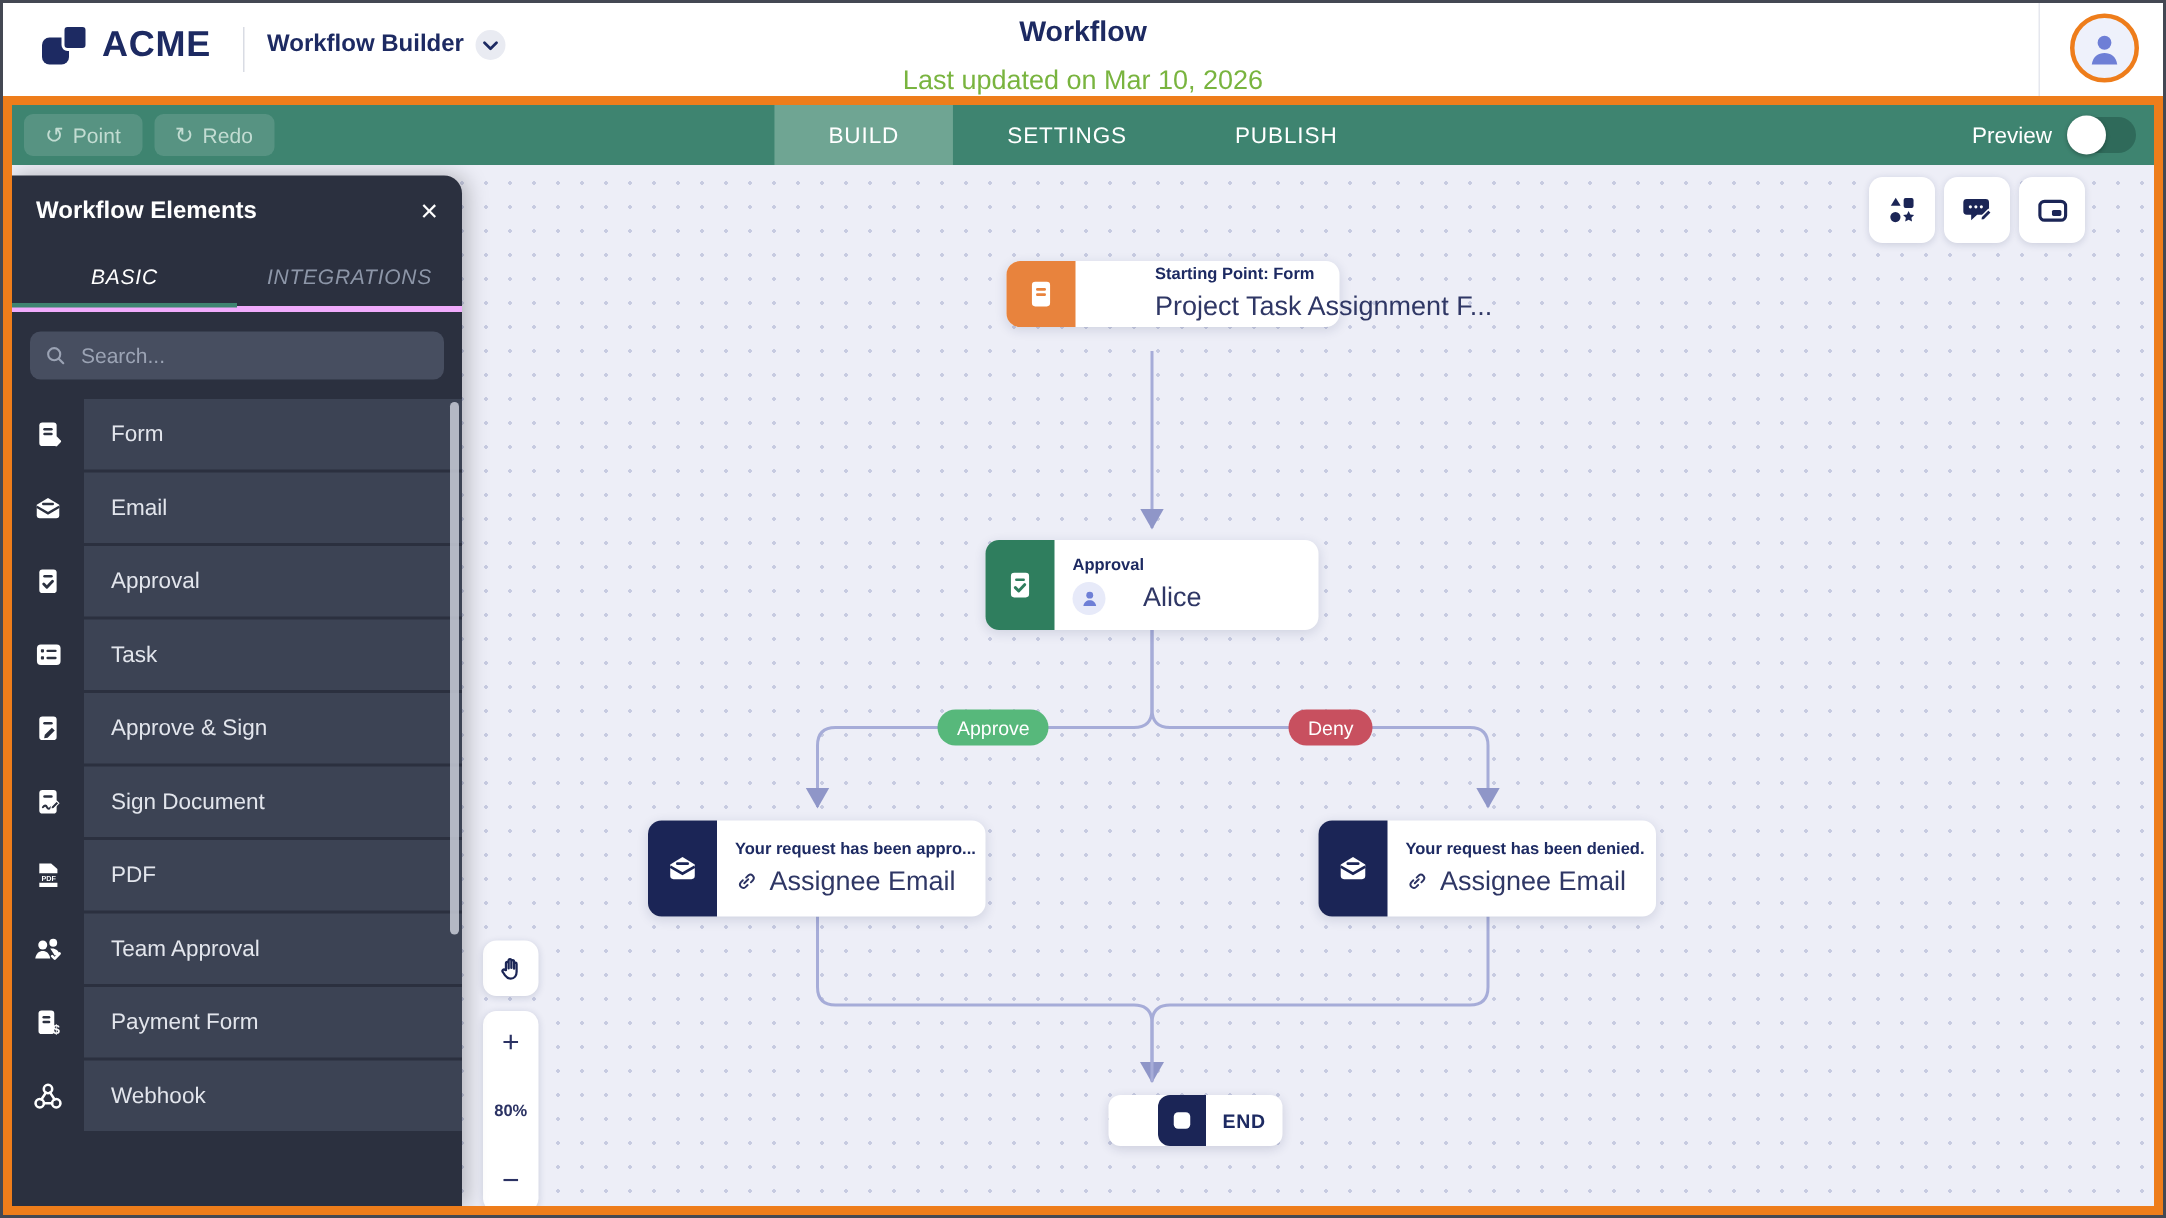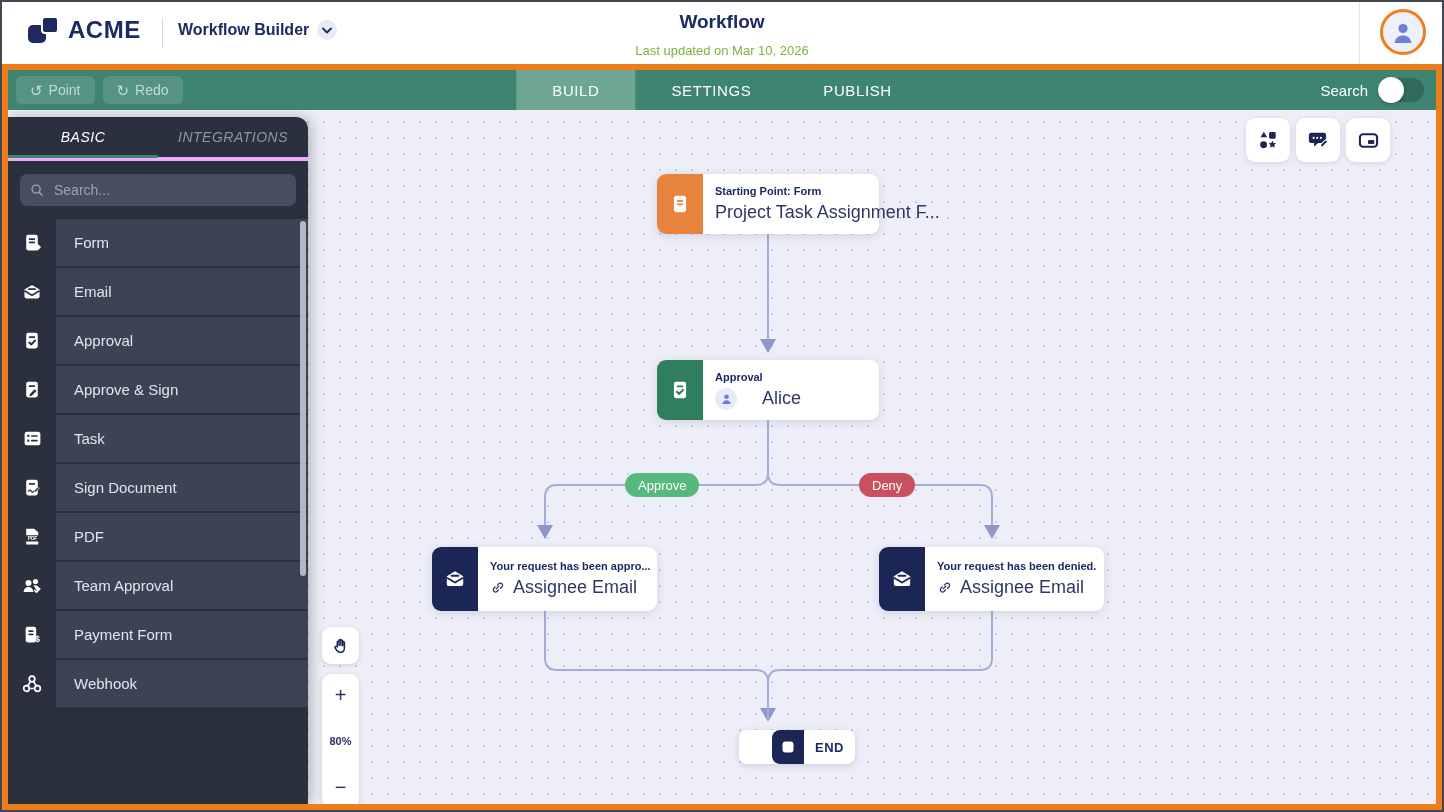--- a/index.html
+++ b/index.html
@@ -13,21 +13,21 @@
   .brand-mark{position:relative;width:34px;height:34px;}
   .brand-mark .sq1{position:absolute;left:2px;top:12px;width:18px;height:18px;border-radius:5px;background:#1D2A62;}
   .brand-mark .sq2{position:absolute;left:15px;top:3px;width:14px;height:14px;border-radius:4px;background:#1D2A62;border:2px solid #fff;}
   .brand-name{font-size:24px;font-weight:bold;color:#1D2A62;letter-spacing:.5px;}
   .hdr-div{position:absolute;left:160px;top:16px;width:1px;height:30px;background:#d9dce4;}
   .product{position:absolute;left:176px;top:18px;display:flex;align-items:center;gap:8px;cursor:pointer;text-align:center;}
   .product-name{font-size:16px;font-weight:bold;color:#1D2A62;}
   .chev-circle{width:20px;height:20px;border-radius:50%;background:#e9ebf2;display:flex;align-items:center;justify-content:center;}
   .title-wrap{position:absolute;left:0;right:0;top:9px;text-align:center;}
   .page-title{font-size:19px;font-weight:bold;color:#1D2A62;}
-  .page-sub{font-size:13px;color:#79B43F;margin-top:10px;}
+  .page-sub{font-size:18px;color:#79B43F;margin-top:10px;}
   .hdr-div2{position:absolute;right:82px;top:0;width:1px;height:62px;background:#e5e7ee;}
   .avatar{position:absolute;right:16px;top:7px;width:46px;height:46px;border-radius:50%;
           background:#eef1fb;border:3px solid #EE7D1B;box-sizing:border-box;
           display:flex;align-items:center;justify-content:center;cursor:pointer;}
 
   
   .builder{position:absolute;top:62px;left:0;right:0;bottom:0;border:6px solid #EE7D1B;box-sizing:border-box;background:#EDEEF7;}
 
   
   .toolbar{position:absolute;top:0;left:0;right:0;height:40px;background:#3E8470;}
@@ -151,21 +151,21 @@
           <span class="g">↻</span>
           <span>Redo</span>
         </div>
       </div>
       <div class="tabs">
         <div class="tab active">BUILD</div>
         <div class="tab">SETTINGS</div>
         <div class="tab">PUBLISH</div>
       </div>
       <div class="preview">
-        <span class="preview-label">Search</span>
+        <span class="preview-label">Preview</span>
         <div class="toggle">
             <div class="knob"></div>
           </div>
       </div>
     </div>
 
     <div class="canvas">
 
       <svg class="wires" width="1432" height="700" viewBox="0 0 1432 700">
         <defs>
@@ -178,21 +178,21 @@
           <path d="M760,310 L760,363 Q760,375 748,375 L549,375 Q537,375 537,387 L537,428" marker-end="url(#arr)"></path>
           <path d="M760,310 L760,363 Q760,375 772,375 L972,375 Q984,375 984,387 L984,428" marker-end="url(#arr)"></path>
           <path d="M537,501 L537,548 Q537,560 549,560 L748,560 Q760,560 760,572 L760,611" marker-end="url(#arr)"></path>
           <path d="M984,501 L984,548 Q984,560 972,560 L772,560 Q760,560 760,572 L760,611"></path>
         </g>
       </svg>
 
       <div class="pill approve" style="left:617px;top:363px;">Approve</div>
       <div class="pill deny" style="left:851px;top:363px;">Deny</div>
 
-      <div class="node" style="left:649px;top:64px;width:222px;height:60px;">
+      <div class="node" style="left:663px;top:64px;width:222px;height:44px;gap:41px;">
         <div class="node-ic" style="background:#E8833D;">
           <svg width="22" height="22" viewBox="0 0 20 20">
               <rect x="4.5" y="2.5" width="11" height="15" rx="2" fill="#fff"></rect>
               <rect x="7" y="6.3" width="6" height="1.7" rx=".8" fill="#E8833D"></rect>
               <rect x="7" y="9.5" width="6" height="1.7" rx=".8" fill="#E8833D"></rect>
             </svg>
         </div>
         <div class="node-body">
           <div class="node-title">Starting Point: Form</div>
           <div class="node-sub">Project Task Assignment F...</div>
@@ -297,20 +297,24 @@
           <path d="M6.3 10.8V6.3c0-1.3 1.8-1.3 1.8 0V9.6 4.4c0-1.3 1.8-1.3 1.8 0V9.3 5c0-1.3 1.8-1.3 1.8 0V9.8 6.6c0-1.2 1.7-1.2 1.7 0v5.2c0 2.6-1.4 4.6-3.9 4.6-1.9 0-2.8-.7-3.8-2.1L4.2 12c-.8-1.1.6-2.2 1.5-1.4z" fill="none" stroke="#1B2556" stroke-width="1.5" stroke-linecap="round" stroke-linejoin="round"></path>
         </svg>
       </div>
       <div class="zoom-group">
         <div class="zoom-btn">+</div>
         <div class="zoom-level">80%</div>
         <div class="zoom-btn">−</div>
       </div>
 
       <div class="palette">
+        <div class="pal-head">
+          <span class="pal-title">Workflow Elements</span>
+          <span class="pal-close">×</span>
+        </div>
         <div class="pal-tabs">
           <div class="pal-tab active">BASIC</div>
           <div class="pal-tab">INTEGRATIONS</div>
         </div>
         <div class="search-wrap">
           <svg width="14" height="14" viewBox="0 0 16 16">
               <circle cx="7" cy="7" r="4.6" fill="none" stroke="#9BA3B4" stroke-width="1.6"></circle>
               <path d="M10.5 10.5l3.4 3.4" stroke="#9BA3B4" stroke-width="1.6" stroke-linecap="round"></path>
             </svg>
           <input placeholder="Search..." style="">
@@ -343,44 +347,44 @@
 
           <div class="pal-row">
             <div class="pal-ic">
               <svg width="21" height="21" viewBox="0 0 20 20">
                   <rect x="4" y="2.5" width="11" height="15" rx="2" fill="#fff"></rect>
                   <rect x="6.5" y="6" width="6" height="1.6" rx=".8" fill="#2B303F"></rect>
                   <path d="M6.8 11.8l2 2 3.6-3.8" stroke="#2B303F" stroke-width="1.8" fill="none" stroke-linecap="round" stroke-linejoin="round"></path>
                 </svg>
             </div>
             <div class="pal-label">Approval</div>
-          </div>
-
-          <div class="pal-row">
-            <div class="pal-ic">
-              <svg width="21" height="21" viewBox="0 0 20 20">
-                  <rect x="4" y="2.5" width="11" height="15" rx="2" fill="#fff"></rect>
-                  <rect x="6.5" y="6" width="6" height="1.6" rx=".8" fill="#2B303F"></rect>
-                  <path d="M7.5 14.2l4.5-4.5 1.8 1.8-4.5 4.5-2.2.4z" fill="#2B303F"></path>
-                </svg>
-            </div>
-            <div class="pal-label">Approve &amp; Sign</div>
           </div>
 
           <div class="pal-row">
             <div class="pal-ic">
               <svg width="21" height="21" viewBox="0 0 20 20">
                   <rect x="2.5" y="3.5" width="15" height="13" rx="2.5" fill="#fff"></rect>
                   <rect x="5" y="6.5" width="2" height="2" rx=".5" fill="#2B303F"></rect>
                   <rect x="8.5" y="6.8" width="6.5" height="1.5" rx=".7" fill="#2B303F"></rect>
                   <rect x="5" y="11" width="2" height="2" rx=".5" fill="#2B303F"></rect>
                   <rect x="8.5" y="11.3" width="6.5" height="1.5" rx=".7" fill="#2B303F"></rect>
                 </svg>
             </div>
             <div class="pal-label">Task</div>
+          </div>
+
+          <div class="pal-row">
+            <div class="pal-ic">
+              <svg width="21" height="21" viewBox="0 0 20 20">
+                  <rect x="4" y="2.5" width="11" height="15" rx="2" fill="#fff"></rect>
+                  <rect x="6.5" y="6" width="6" height="1.6" rx=".8" fill="#2B303F"></rect>
+                  <path d="M7.5 14.2l4.5-4.5 1.8 1.8-4.5 4.5-2.2.4z" fill="#2B303F"></path>
+                </svg>
+            </div>
+            <div class="pal-label">Approve &amp; Sign</div>
           </div>
 
           <div class="pal-row">
             <div class="pal-ic">
               <svg width="21" height="21" viewBox="0 0 20 20">
                   <rect x="4" y="2.5" width="11" height="15" rx="2" fill="#fff"></rect>
                   <rect x="6.5" y="5.8" width="6" height="1.6" rx=".8" fill="#2B303F"></rect>
                   <path d="M6.3 13.5c1-1.4 2-1.4 2.6 0 .6 1.3 1.5 1.3 2.4 0" stroke="#2B303F" stroke-width="1.3" fill="none" stroke-linecap="round"></path>
                   <path d="M11.7 12.9l3.3-3.3 1.4 1.4-3.3 3.3-1.8.4z" fill="#2B303F" stroke="#fff" stroke-width=".7"></path>
                 </svg>

